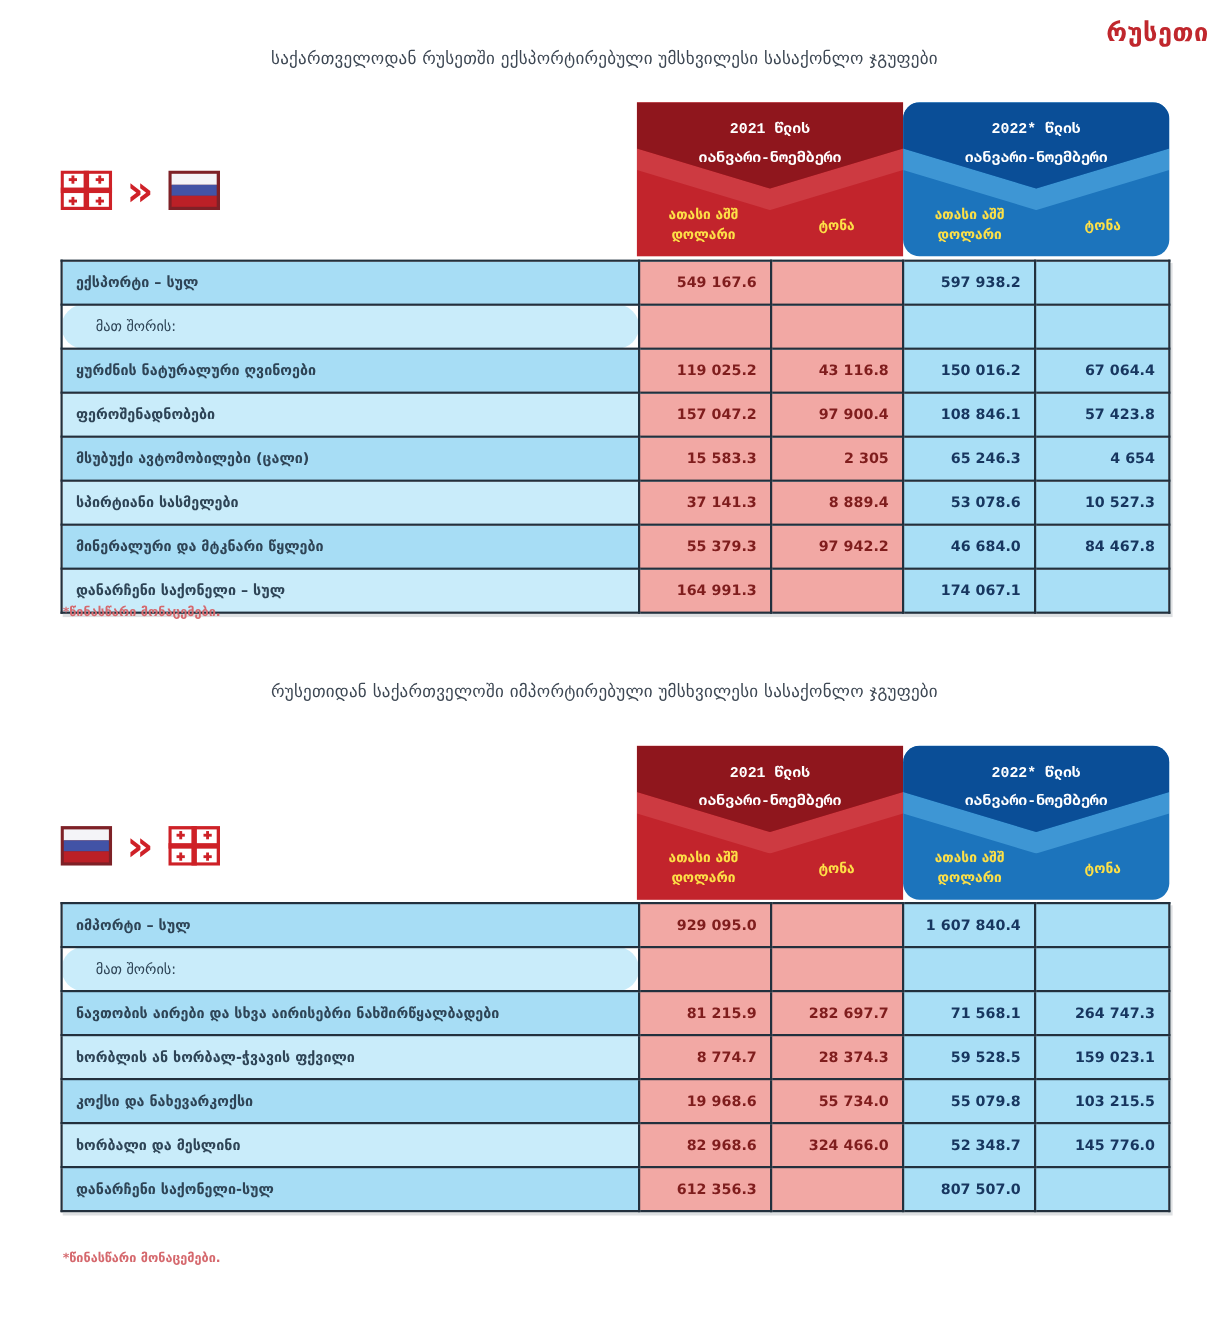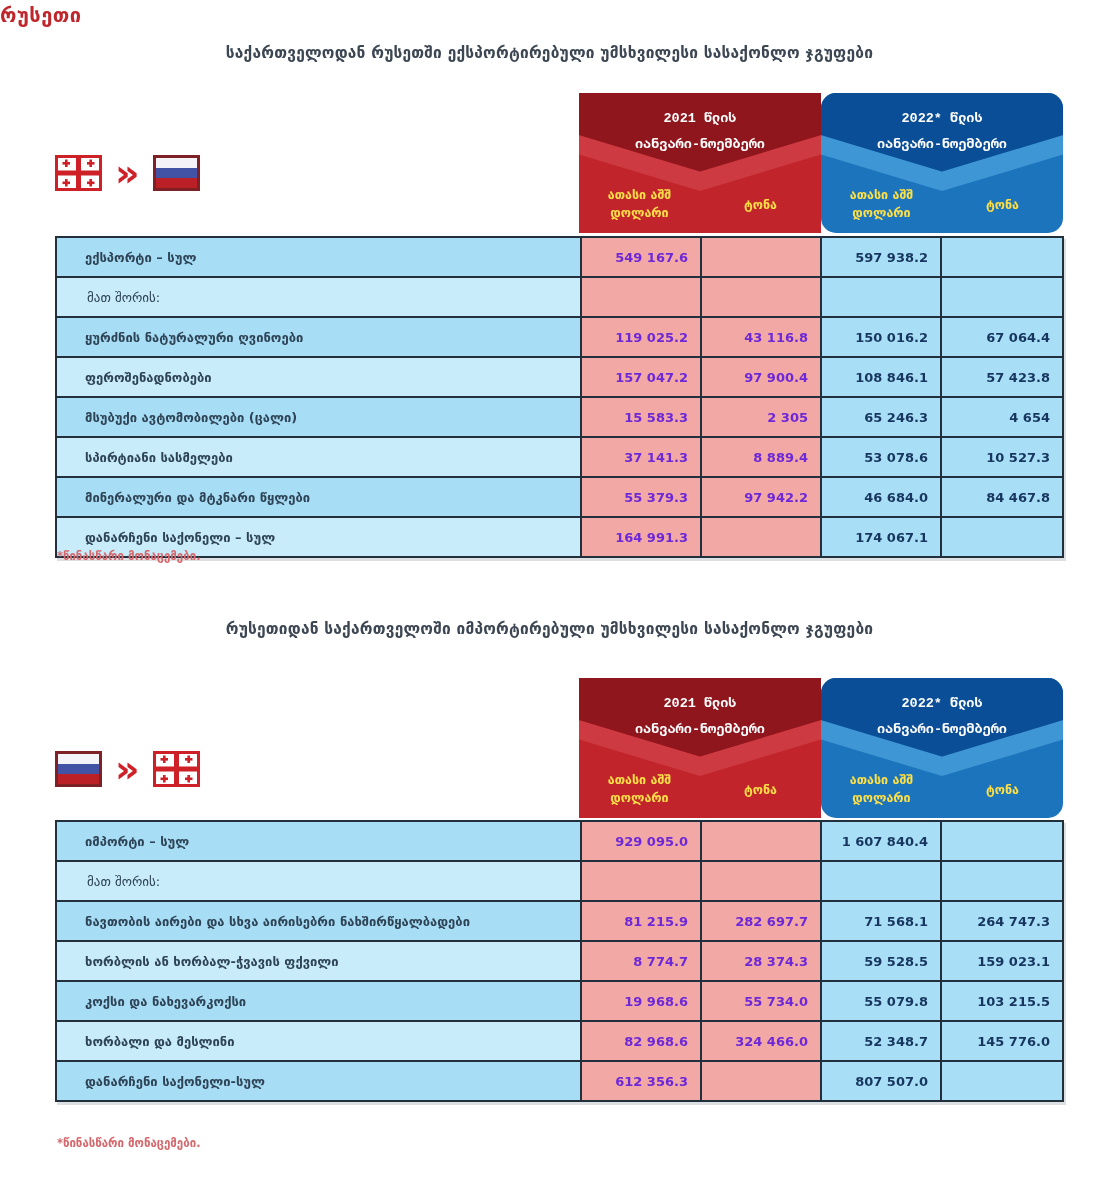--- a/index.html
+++ b/index.html
@@ -1,22 +1,22 @@
 <!DOCTYPE html>
 <html style="--title-red: #c0272d; --header-red: #c2242c; --header-red-dark: #8f161d; --header-blue: #1c74bc; --header-blue-dark: #0a4e97; --cell-pink: #f2a8a4; --cell-blue: #a9dff6; --row-blue-medium: #a7ddf5; --row-blue-light: #c9ecfa;"><head>
 <meta charset="utf-8">
 <style>
   html,body{margin:0;padding:0;background:#fff;}
   body{font-family:"DejaVu Sans",sans-serif;}
   #page{position:relative;width:1099px;height:1200px;background:#fff;margin:0 auto;overflow:hidden;}
 
-  .main-title{position:absolute;top:3px;left:0;width:100%;text-align:left;
-    font-size:20px;font-weight:bold;color:var(--title-red,#c0272d);letter-spacing:.5px;}
+  .main-title{position:absolute;top:17px;left:0;width:100%;text-align:right;
+    font-size:23px;font-weight:bold;color:var(--title-red,#c0272d);letter-spacing:.5px;}
   .section-title{position:absolute;left:0;width:100%;text-align:center;
-    font-size:15.5px;font-weight:bold;color:#3d4753;letter-spacing:.2px;}
+    font-size:15.5px;font-weight:normal;color:#3d4753;letter-spacing:.2px;}
   #title-export{top:44px;}
   #title-import{top:620px;}
 
   
   .flow{position:absolute;left:55px;display:flex;align-items:center;gap:13px;}
   #flow-export{top:155px;}
   #flow-import{top:751px;}
   .flag{display:block;}
   .flow-chevron{font-size:38px;font-weight:bold;color:#cf2128;line-height:30px;
     font-family:"DejaVu Sans",sans-serif;}
@@ -43,25 +43,25 @@
   .unit-usd{width:121px;box-sizing:border-box;text-align:center;padding:0 12px;line-height:1.5;}
   .unit-ton{width:121px;text-align:center;}
 
   
   .data-table{position:absolute;left:55px;border-collapse:collapse;table-layout:fixed;
     box-shadow:2px 3px 0 rgba(120,130,140,.25);}
   #table-export{top:236px;}
   #table-import{top:820px;}
   .data-table td{border:2px solid #22303d;height:36px;font-size:13px;font-weight:bold;
     overflow:hidden;white-space:nowrap;}
-  td.lbl{color:#2e4456;padding-left:28px;text-align:left;}
+  td.lbl{color:#2e4456;padding-left:12px;text-align:left;}
   tr:nth-child(odd)  td.lbl{background:var(--row-blue-medium,#a7ddf5);}
   tr:nth-child(even) td.lbl{background:var(--row-blue-light,#c9ecfa);}
-  tr.subhead td.lbl{font-weight:normal;padding-left:30px;}
-  td.v-red{background:var(--cell-pink,#f2a8a4);color:#6d28d9;text-align:right;padding-right:12px;}
+  tr.subhead td.lbl{font-weight:normal;padding-left:30px;border-radius:20px;}
+  td.v-red{background:var(--cell-pink,#f2a8a4);color:#7f1d1d;text-align:right;padding-right:12px;}
   td.v-blue{background:var(--cell-blue,#a9dff6);color:#17365f;text-align:right;padding-right:12px;}
 
   .footnote{position:absolute;left:57px;font-size:11.5px;font-weight:bold;color:#d5686d;}
   #footnote-export{top:549px;}
   #footnote-import{top:1136px;}
 </style>
 </head>
 <body>
 
 <div id="page">

